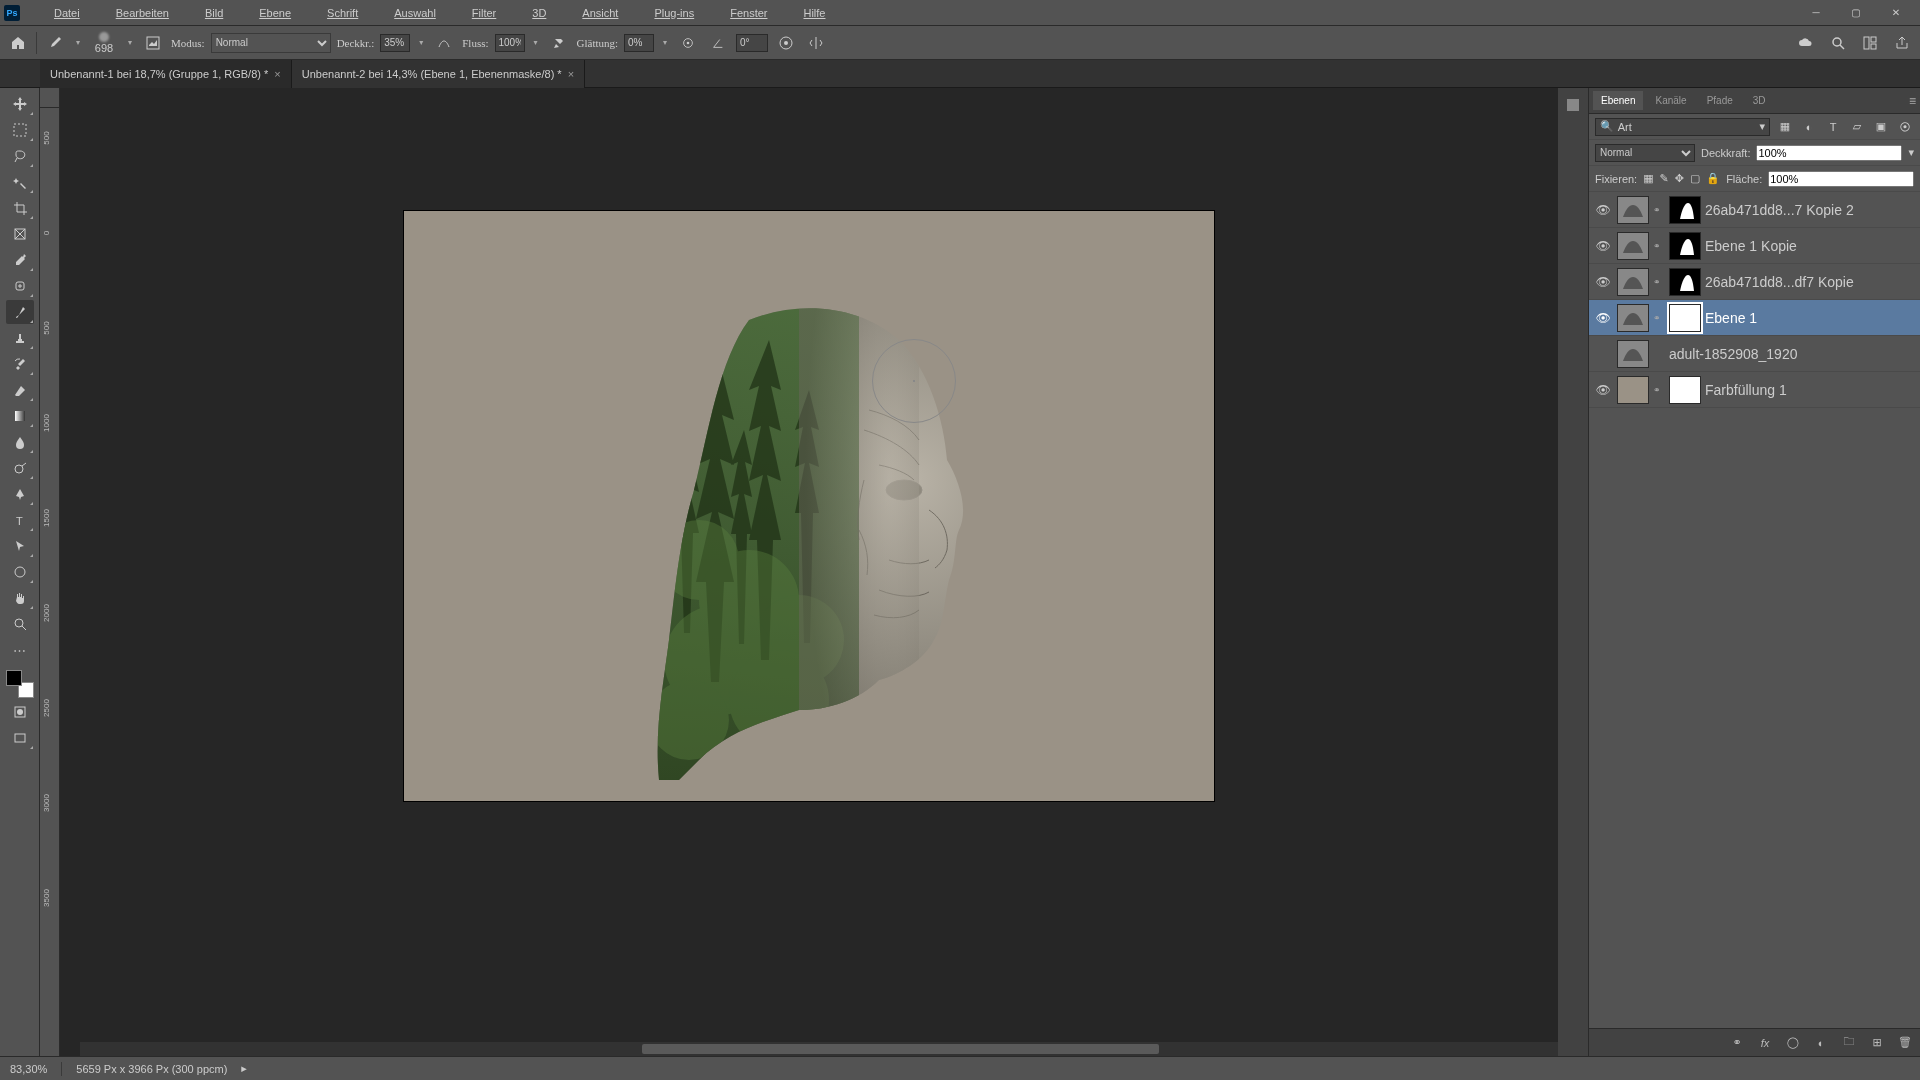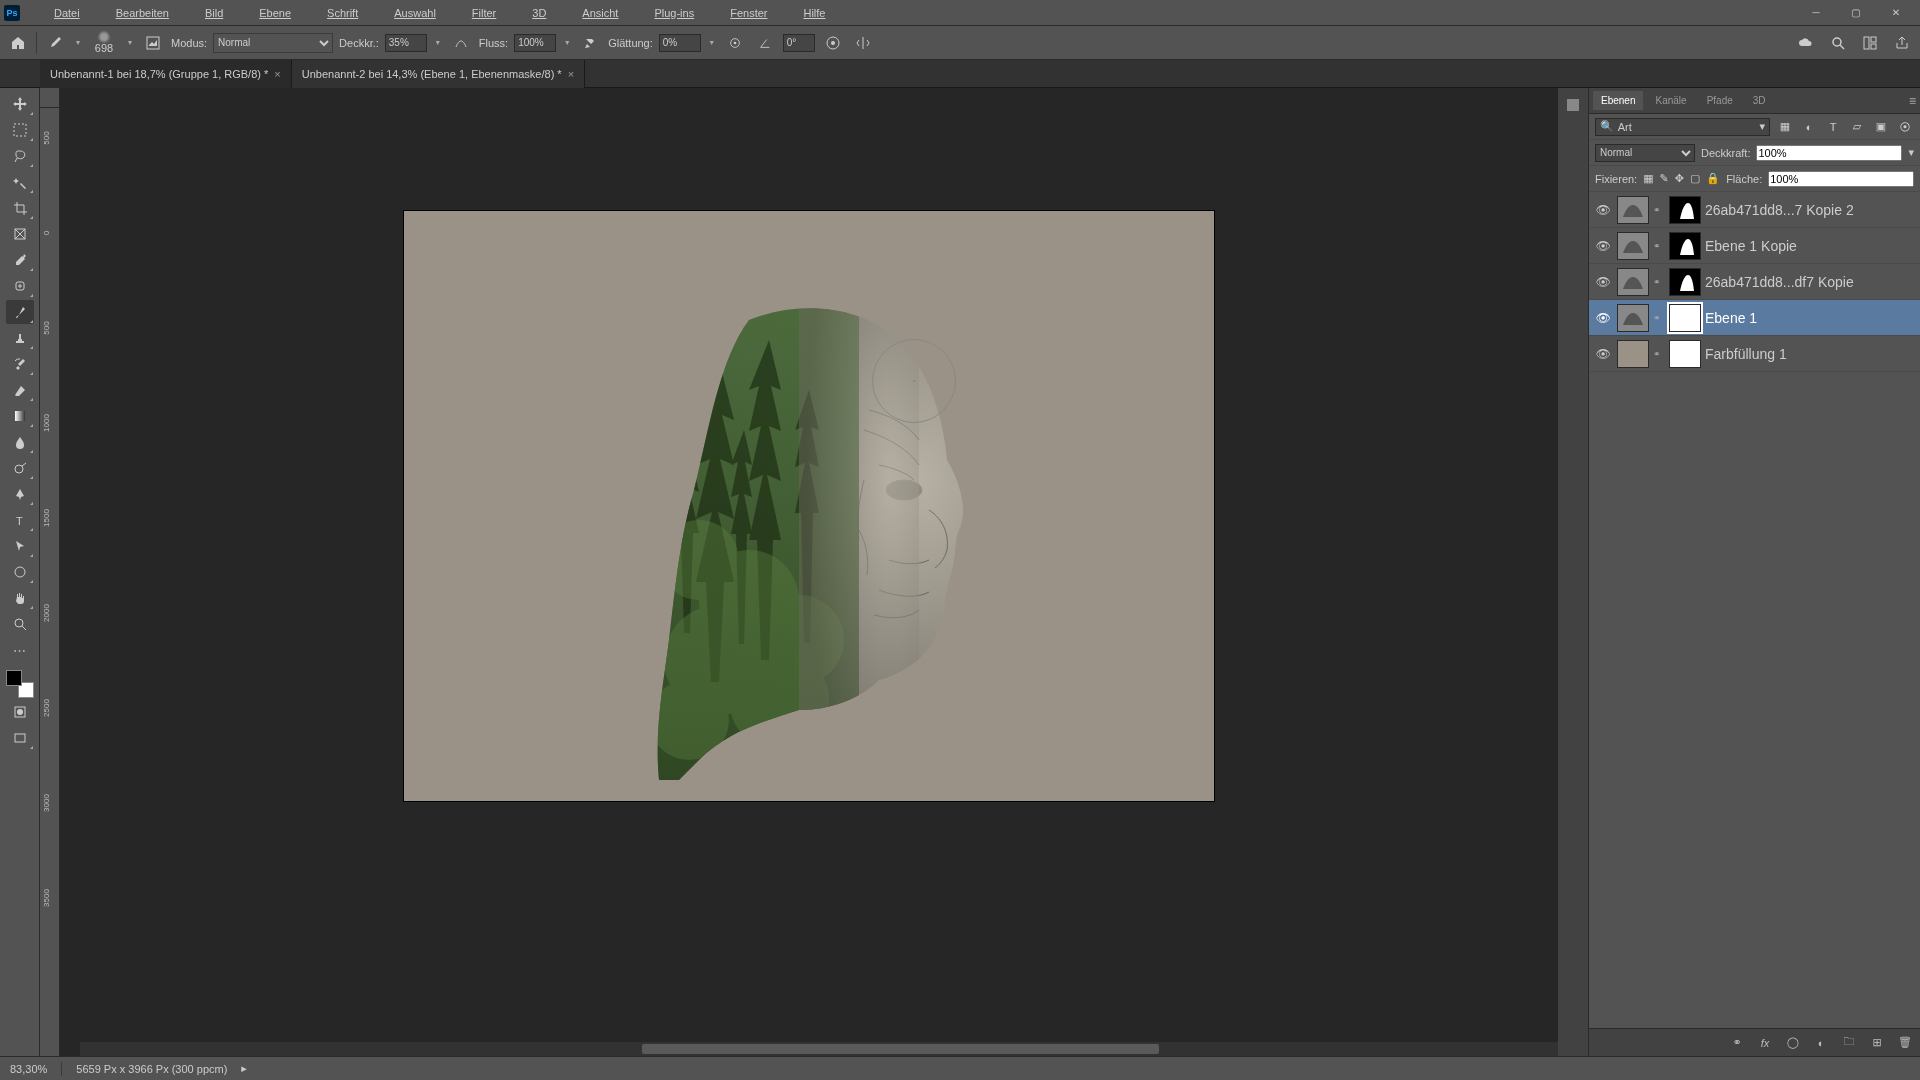--- a/index.html
+++ b/index.html
@@ -5,22 +5,22 @@
 * { margin:0; padding:0; box-sizing:border-box; font-family:"Segoe UI",Tahoma,sans-serif; font-size:11px; user-select:none; }
 body { background:#323232; color:#ccc; width:1920px; height:1080px; overflow:hidden; position:relative; }
 .menubar { height:26px; background:#535353; display:flex; align-items:center; padding:0 4px; gap:20px; border-bottom:1px solid #2a2a2a; }
 .menubar .logo { width:16px; height:16px; background:#001E36; color:#31A8FF; display:flex; align-items:center; justify-content:center; font-weight:bold; font-size:9px; border-radius:2px; margin-right:6px; }
 .menubar .mitem { padding:4px 8px; cursor:pointer;text-decoration:underline; }
 .winctrl { margin-left:auto; display:flex; }
 .winctrl div { width:40px; height:26px; display:flex; align-items:center; justify-content:center; cursor:pointer; font-size:10px; }
 .optbar { height:34px; background:#535353; display:flex; align-items:center; padding:0 6px; gap:6px; border-bottom:1px solid #2a2a2a; }
 .optbar .ico { width:24px; height:24px; display:flex; align-items:center; justify-content:center; cursor:pointer; border-radius:2px; }
 .optbar .sep { width:1px; height:22px; background:#3a3a3a; }
-.optbar .lbl { color:#ccc; font-size:11px; }
-.optbar .input-sm { background:#454545; border:1px solid #2a2a2a; color:#ccc; width:42px; height:18px; padding:0 3px; font-size:10px; }
+.optbar .lbl { color:#ccc; font-size:11px;font-family:Liberation Serif, serif; }
+.optbar .input-sm { background:#454545; border:1px solid #2a2a2a; color:#ccc; width:30px; height:18px; padding:0 3px; font-size:10px; }
 .optbar select { background:#535353; border:1px solid #3a3a3a; color:#ccc; height:20px; font-size:10px; }
 .optbar .drop { width:10px; height:10px; display:flex; align-items:center; justify-content:center; cursor:pointer; font-size:8px; color:#aaa; }
 .brush-prev { width:30px; height:30px; display:flex; flex-direction:column; align-items:center; justify-content:center; font-size:9px; }
 .brush-prev .dot { width:10px; height:10px; background:#999; border-radius:50%; filter:blur(1px); }
 .right-quick { margin-left:auto; display:flex; gap:8px; align-items:center; }
 .right-quick .ico { width:24px; height:24px; }
 .tabbar { height:28px; background:#323232; display:flex; align-items:center; padding-left:40px; border-bottom:1px solid #1a1a1a; }
 .tabbar .tab { height:28px; padding:0 10px; display:flex; align-items:center; gap:6px; background:#2a2a2a; border-right:1px solid #1a1a1a; font-size:10px; cursor:pointer; }
 .tabbar .tab.active { background:#323232; }
 .tabbar .tab .x { font-size:11px; color:#999; }
@@ -548,20 +548,31 @@
               <svg width="30" height="26">
                 <rect width="30" height="26" fill="#888"></rect>
                 <path fill="#555" d="M5 20c3-8 6-12 10-12s7 4 10 12z"></path>
               </svg>
             </div>
             <div class="lock">⚭</div>
             <div class="thumb mask-white" style="outline: rgb(255, 255, 255) solid 2px;"></div>
             <div class="lname">Ebene 1</div>
           </div>
           <div class="layer">
+            <div class="eye"></div>
+            <div class="thumb">
+              <svg width="30" height="26">
+                <rect width="30" height="26" fill="#888"></rect>
+                <path fill="#555" d="M5 20c3-8 6-12 10-12s7 4 10 12z"></path>
+              </svg>
+            </div>
+            <div class="lock"></div>
+            <div class="lname">adult-1852908_1920</div>
+          </div>
+          <div class="layer">
             <div class="eye">👁</div>
             <div class="thumb" style="background: rgb(154, 146, 134);"></div>
             <div class="lock">⚭</div>
             <div class="thumb mask-white"></div>
             <div class="lname">Farbfüllung 1</div>
           </div>
         </div>
       <div class="panel-foot">
         <div class="ficon">⚭</div>
         <div class="ficon">

